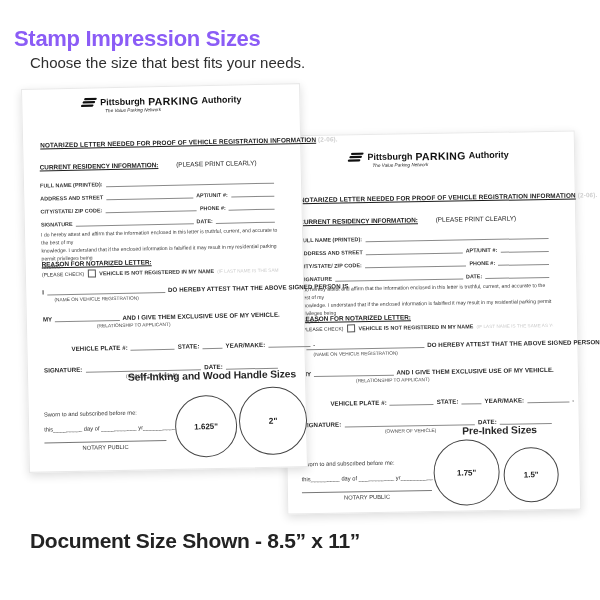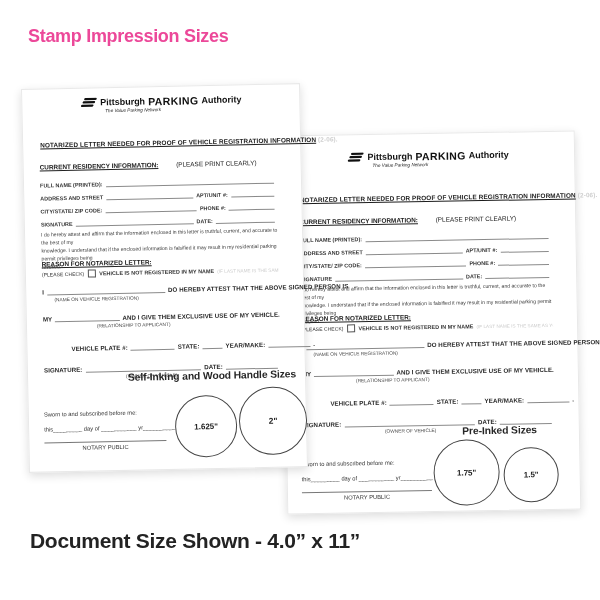--- a/index.html
+++ b/index.html
@@ -1,20 +1,20 @@
 <!DOCTYPE html>
 <html><head>
 <meta charset="utf-8">
 <style>
   html,body{margin:0;padding:0;background:#fff;}
   #stage{position:relative;width:600px;height:600px;background:#fff;overflow:hidden;
          font-family:"Liberation Sans",sans-serif;}
 
   
-  .hero-title{position:absolute;left:28px;top:26px;font-size:18px;font-weight:700;color:#ec4899;letter-spacing:-.3px;}
+  .hero-title{position:absolute;left:14px;top:26px;font-size:22px;font-weight:700;color:#8b5cf6;letter-spacing:-.3px;}
   .hero-sub{position:absolute;left:30px;top:54px;font-size:15px;color:#2f2f2f;}
   .foot-title{position:absolute;left:30px;top:529px;font-size:21px;font-weight:700;color:#232323;letter-spacing:-.3px;}
   .foot-sub{position:absolute;left:30px;top:558px;font-size:15px;color:#2f2f2f;}
 
   
   .page{position:absolute;background:#fff;border:1px solid #e9e9e9;box-shadow:0 3px 10px rgba(0,0,0,.14);}
   #page1{left:25px;top:86px;width:277px;height:382px;transform:rotate(-1.2deg);z-index:2;}
   #page2{left:284px;top:133px;width:292px;height:377px;transform:rotate(-1deg);z-index:1;}
   .form{position:absolute;left:0;right:0;top:0;bottom:0;}
   #page2 .form{top:8px;}
@@ -54,20 +54,21 @@
   .ncap{position:absolute;font-size:5.8px;color:#333;text-align:center;}
   .circle{position:absolute;border:1.4px solid #454545;border-radius:50%;background:#fff;
           display:flex;align-items:center;justify-content:center;font-weight:700;color:#222;}
 </style>
 </head>
 <body>
 
 <div id="stage">
 
   <div class="hero-title">Stamp Impression Sizes</div>
+  <div class="hero-sub">Choose the size that best fits your needs.</div>
 
   <div class="page" id="page2">
     <div class="form">
   <div class="logo-row">
     <div class="logo">
       <svg width="17" height="10" viewBox="0 0 20 12">
         <g fill="#101010" transform="skewX(-14)">
           <rect x="5" y="0.4" width="15" height="2.7" rx="1.3"></rect>
           <rect x="4" y="4.4" width="15" height="2.7" rx="1.3"></rect>
           <rect x="3" y="8.4" width="15" height="2.7" rx="1.3"></rect>
@@ -285,15 +286,15 @@
     <div class="ncap" style="left:15px;top:356px;width:122px">NOTARY PUBLIC</div>
 
     <div class="circle" style="left:146px;top:309px;width:60px;height:60px;font-size:8px">
       <span>1.625"</span>
     </div>
     <div class="circle" style="left:210px;top:302px;width:66px;height:66px;font-size:8.5px">
       <span>2"</span>
     </div>
   </div>
 
-  <div class="foot-title">Document Size Shown - 4.0” x 11”</div>
+  <div class="foot-title">Document Size Shown - 8.5” x 11”</div>
 
 </div>
 
 </body></html>

